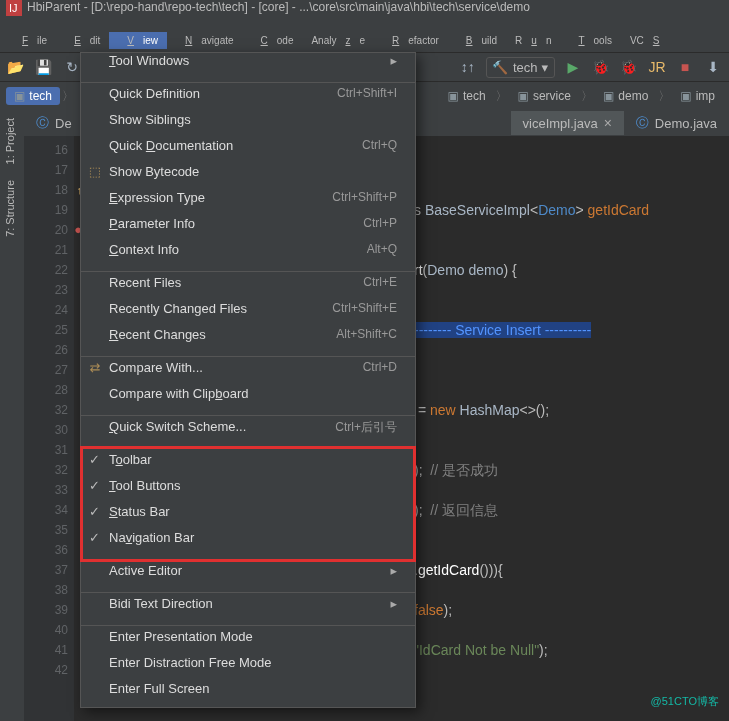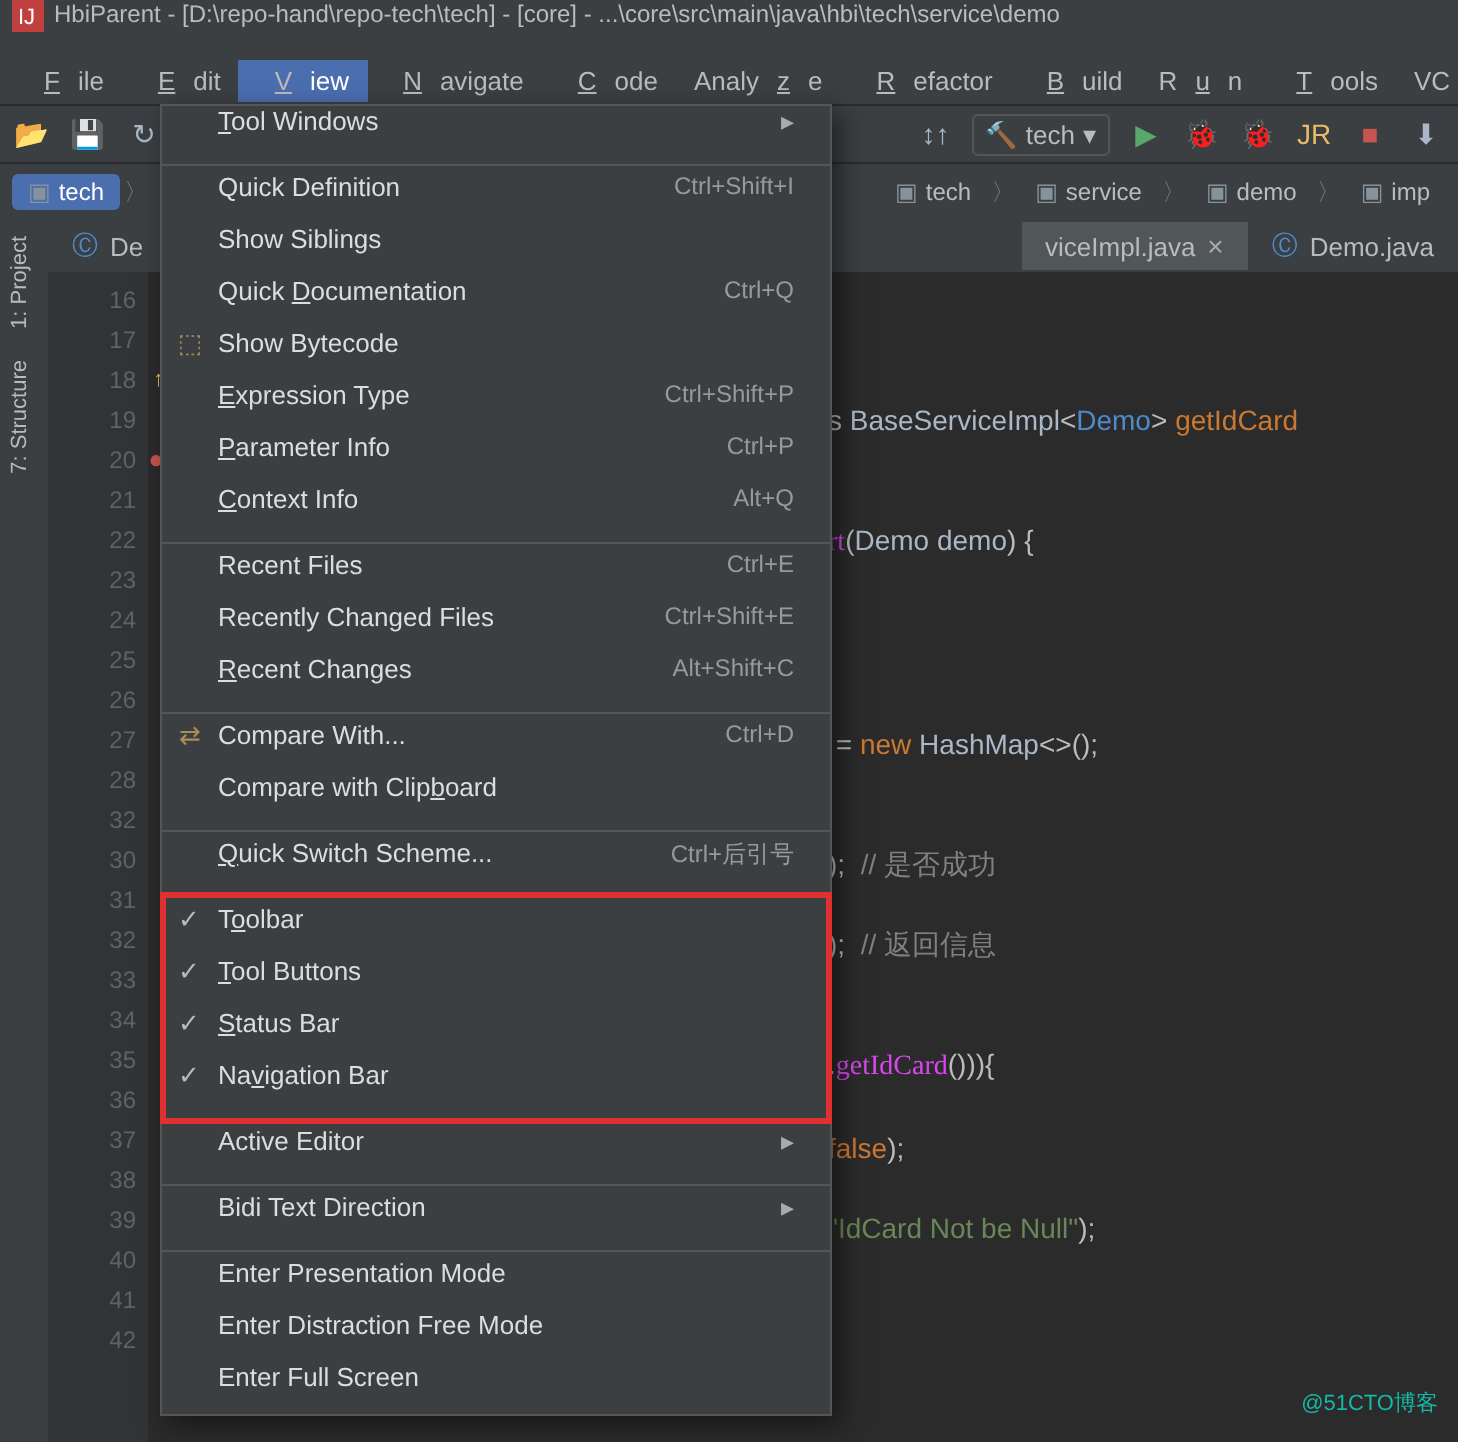--- a/index.html
+++ b/index.html
@@ -1,21 +1,21 @@
 <!DOCTYPE html>
 <html><head>
 <meta charset="utf-8">
 <style>
 * { margin: 0; padding: 0; box-sizing: border-box; font-family: "Segoe UI", Arial, sans-serif; }
 body { background: #3c3f41; color: #bbbbbb; width: 729px; height: 721px; overflow: hidden; position: relative; font-size: 13px; }
 
 .title-bar { background: #3c3f41; height: 28px; display: flex; align-items: flex-start; padding: 0 6px; font-size: 12px; color: #bbbbbb; }
 .title-bar .tb-icon { width: 16px; height: 16px; margin-right: 5px; }
 
-.menu-bar { background: #3c3f41; height: 24px; display: flex; align-items: center; padding: 0 4px; font-size: 13px; }
+.menu-bar { background: #3c3f41; height: 24px; display: flex; align-items: center; padding: 0 4px; font-size: 10px; }
 .menu-bar span { padding: 3px 9px; cursor: default; color: #bbbbbb; }
 .menu-bar span.active { background: #4b6eaf; color: #fff; }
 .mnem { text-decoration: underline; }
 
 .toolbar { background: #3c3f41; height: 30px; display: flex; align-items: center; padding: 0 6px; gap: 8px; border-top: 1px solid #2b2b2b; border-bottom: 1px solid #2b2b2b; }
 .tb-btn { width: 20px; height: 20px; display: inline-flex; align-items: center; justify-content: center; color: #a9b7c6; font-size: 14px; }
 .run-cfg { display: flex; align-items: center; border: 1px solid #555; border-radius: 3px; padding: 2px 6px; color: #bbb; gap: 4px; }
 .play { color: #59a869; }
 .bug { color: #59a869; }
 .bug2 { color: #c75450; }
@@ -41,21 +41,21 @@
 .gutter .m-up::after { content: "↑"; color: #e8ba6a; position: absolute; right: -14px; top: 0; font-size: 11px; }
 .gutter .m-red::after { content: "●"; color: #c75450; position: absolute; right: -14px; top: 0; font-size: 13px; }
 .code { flex: 1; padding: 4px 8px; line-height: 20px; white-space: pre; overflow: hidden; }
 .kw { color: #cc7832; }
 .cls { color: #a9b7c6; }
 .str { color: #6a8759; }
 .cmt { color: #808080; }
 .type { color: #4e8ac9; }
 .banner { color: #5394ff; background: #214283; display: inline; }
 .id { color: #a9b7c6; }
-.fn { color: #d946ef; font-family: Liberation Serif, serif; }
+.fn { color: #ffffff; }
 
 .menu-popup { position: absolute; left: 80px; top: 52px; width: 336px; background: #3c3f41; border: 1px solid #555; z-index: 100; box-shadow: 4px 4px 12px rgba(0,0,0,0.5); }
 .mi { display: flex; align-items: flex-start; height: 26px; padding: 0 18px 0 28px; color: #ddd; font-size: 13px; position: relative; }
 .mi .lbl { flex: 1; }
 .mi .sc { color: #999; font-size: 12px; }
 .mi .arrow { color: #aaa; }
 .mi .chk { position: absolute; left: 8px; color: #bbb; }
 .mi .ico { position: absolute; left: 6px; width: 16px; text-align: center; color: #ab8c56; font-size: 13px; }
 .msep { height: 1px; background: #555; margin: 3px 0; }
 
@@ -197,20 +197,21 @@
       <div class="gl">41</div>
       <div class="gl">42</div>
   </div>
   <div class="code" style="padding-left:340px">
 <div></div>
 <div></div>
 <div>s <span class="cls">BaseServiceImpl</span>&lt;<span class="type">Demo</span>&gt; <span class="kw">getIdCard</span></div>
 <div></div>
 <div><span class="fn">rt</span>(<span class="cls">Demo</span> <span class="id">demo</span>) {</div>
 <div></div>
+<div><span class="banner">-------- Service Insert ----------</span></div>
 <div></div>
 <div></div>
 <div> = <span class="kw">new</span> <span class="cls">HashMap</span>&lt;&gt;();</div>
 <div></div>
 <div>);  <span class="cmt">// 是否成功</span></div>
 <div>);  <span class="cmt">// 返回信息</span></div>
 <div></div>
 <div>.<span class="fn">getIdCard</span>())){</div>
 <div><span class="kw">false</span>);</div>
 <div><span class="str">"IdCard Not be Null"</span>);</div>

